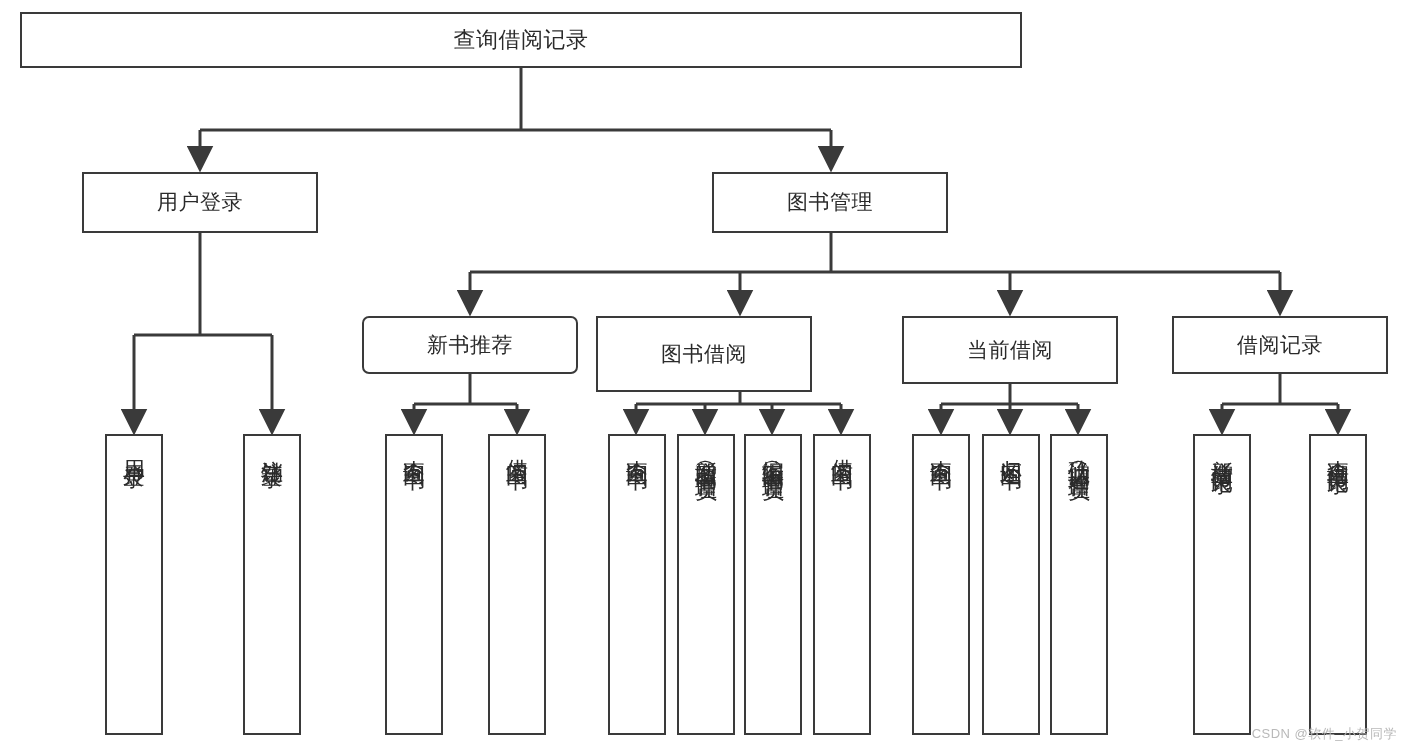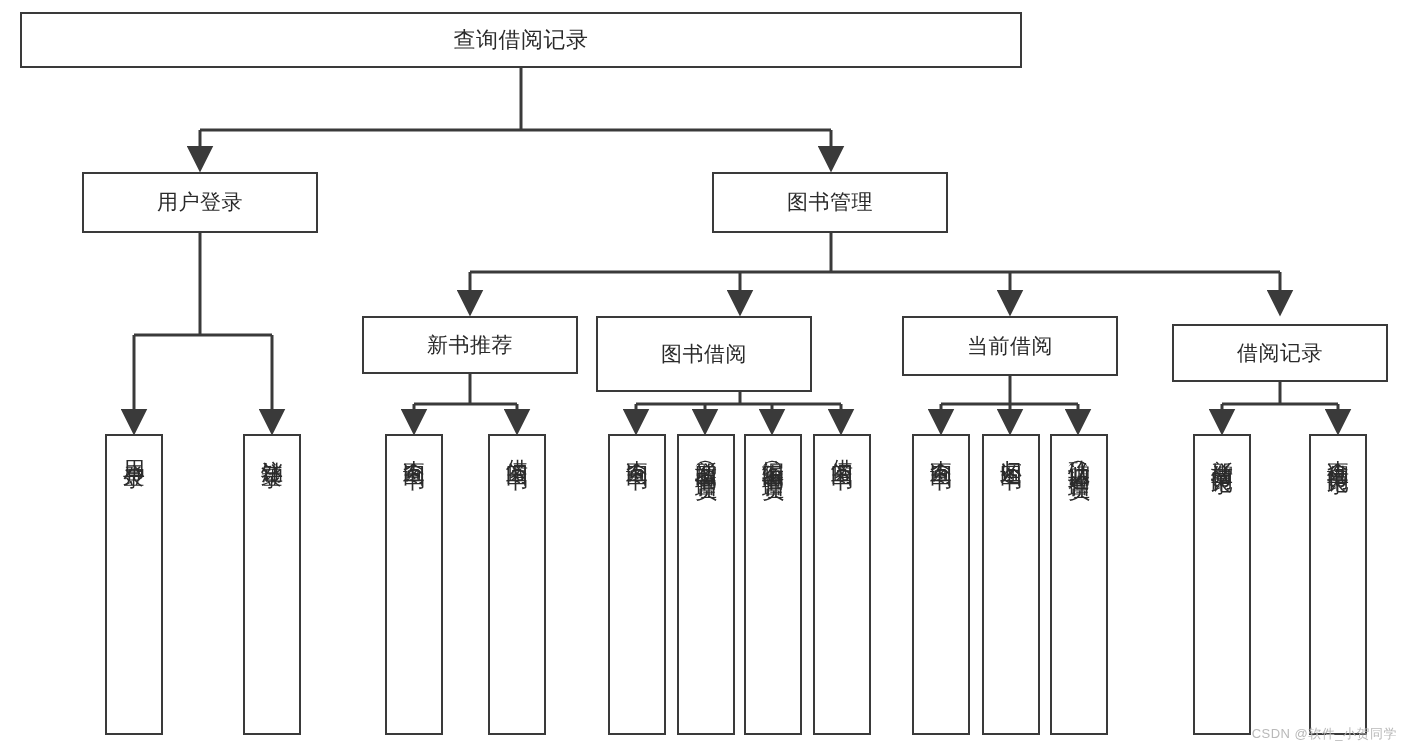--- a/index.html
+++ b/index.html
@@ -134,30 +134,30 @@
     <span class="node-label">查询借阅记录</span>
   </div>
 
   <div class="node horizontal" style="left:82px; top:172px; width:236px; height:61px;">
     <span class="node-label">用户登录</span>
   </div>
   <div class="node horizontal" style="left:712px; top:172px; width:236px; height:61px;align-items:center;">
     <span class="node-label">图书管理</span>
   </div>
 
-  <div class="node horizontal" style="left:362px; top:316px; width:216px; height:58px;">
+  <div class="node horizontal" style="left:362px; top:316px; width:216px; height:58px;border-radius:7px;">
     <span class="node-label">新书推荐</span>
   </div>
   <div class="node horizontal" style="left:596px; top:316px; width:216px; height:76px;">
     <span class="node-label">图书借阅</span>
   </div>
-  <div class="node horizontal" style="left:902px; top:316px; width:216px; height:60px;">
+  <div class="node horizontal" style="left:902px; top:316px; width:216px; height:68px;">
     <span class="node-label">当前借阅</span>
   </div>
-  <div class="node horizontal" style="left:1172px; top:324px; width:216px; height:58px;">
+  <div class="node horizontal" style="left:1172px; top:316px; width:216px; height:58px;">
     <span class="node-label">借阅记录</span>
   </div>
 
   <div class="node vertical" style="left:105px; top:434px; width:58px; height:301px;">
     <span class="node-label">用户登录</span>
   </div>
   <div class="node vertical" style="left:243px; top:434px; width:58px; height:301px;">
     <span class="node-label">注销登录</span>
   </div>
 

